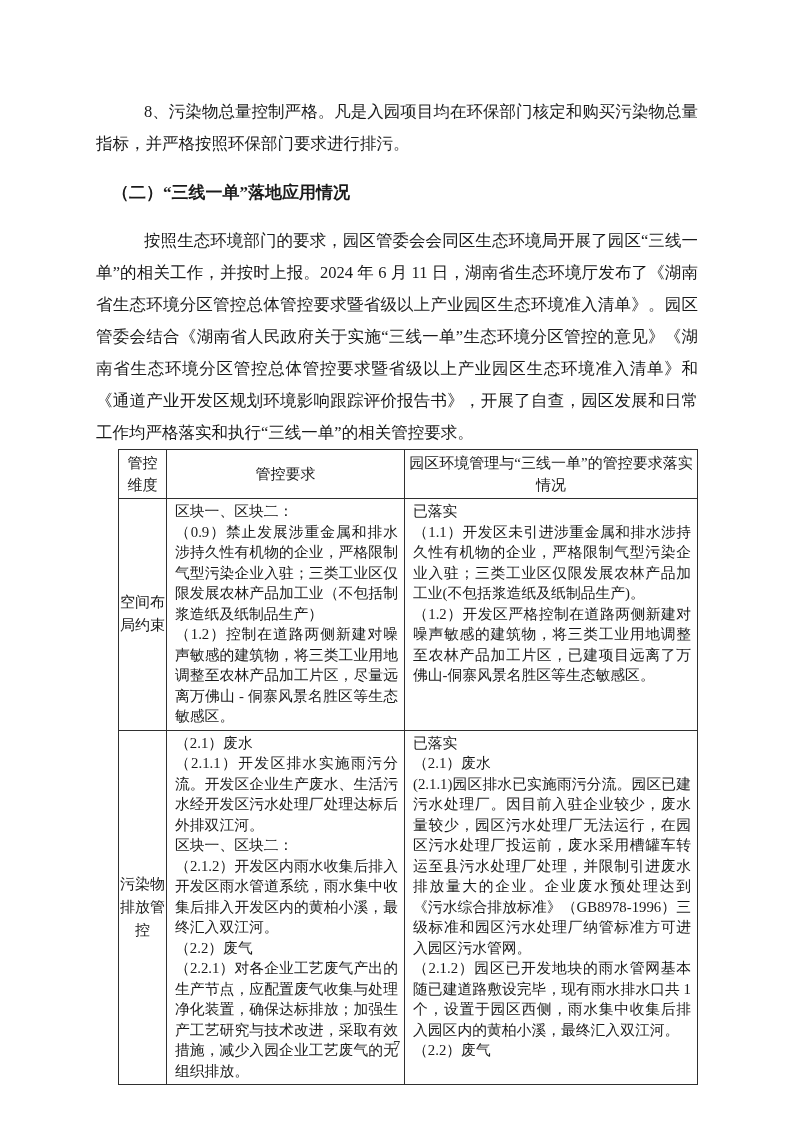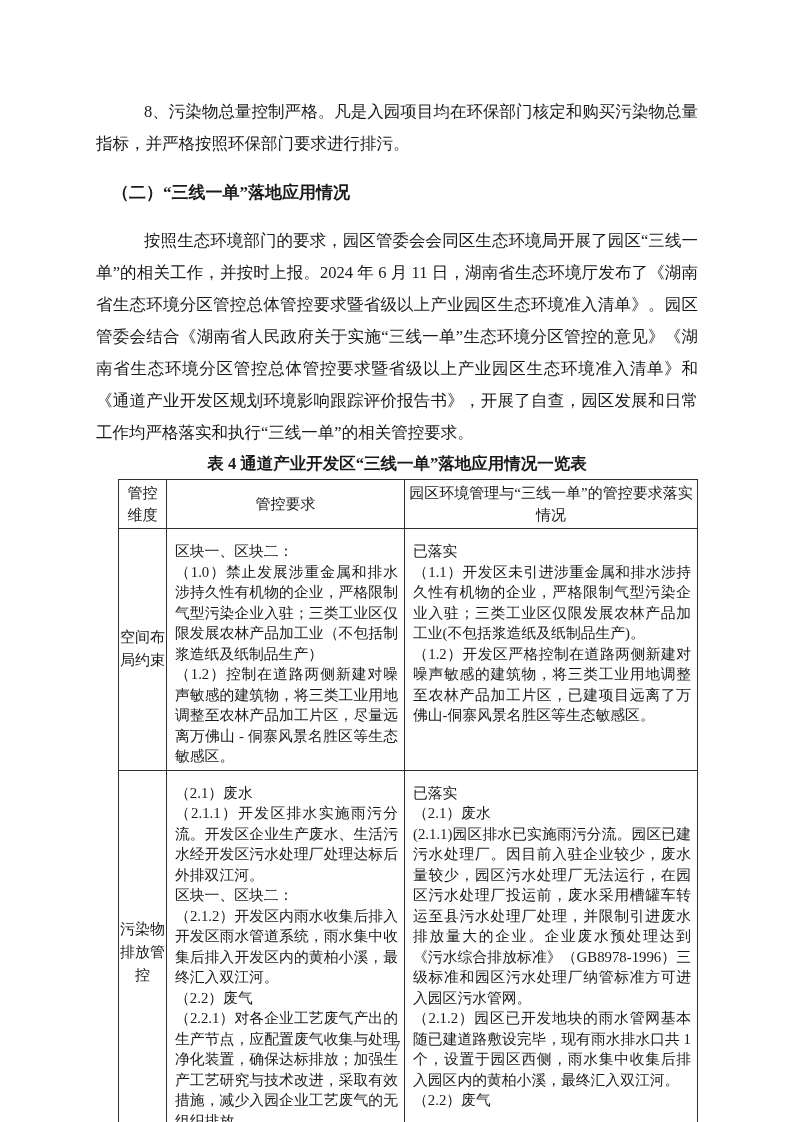--- a/index.html
+++ b/index.html
@@ -42,21 +42,21 @@
     font-size:15px; line-height:22px;
     text-align:center; vertical-align:middle;
     padding:2px 4px;
     height:48px;
   }
   td.dim {
     text-align:center; vertical-align:middle;
     font-size:15px; line-height:23px;
     padding:14px 1px;
   }
-  td.txt { vertical-align:top; padding:12px 6px 3px 8px; }
+  td.txt { vertical-align:top; padding:2px 6px 3px 8px; }
   td.txt p {
     margin:0;
     font-size:14.8px; line-height:20.5px;
     text-align:justify;
   }
   tr.row-space  td.txt { height:204px; }
   tr.row-pollu  td.txt { height:336px;margin-top:40px; }
   .page-number {
     position:absolute; top:1038px; left:0; right:0;
     text-align:center;
@@ -68,41 +68,40 @@
 
 <div class="page">
   <div class="content">
 
     <p class="para indented">8、污染物总量控制严格。凡是入园项目均在环保部门核定和购买污染物总量指标，并严格按照环保部门要求进行排污。</p>
 
     <h2 class="heading">（二）“三线一单”落地应用情况</h2>
 
     <p class="para indented">按照生态环境部门的要求，园区管委会会同区生态环境局开展了园区“三线一单”的相关工作，并按时上报。2024 年 6 月 11 日，湖南省生态环境厅发布了《湖南省生态环境分区管控总体管控要求暨省级以上产业园区生态环境准入清单》。园区管委会结合《湖南省人民政府关于实施“三线一单”生态环境分区管控的意见》《湖南省生态环境分区管控总体管控要求暨省级以上产业园区生态环境准入清单》和《通道产业开发区规划环境影响跟踪评价报告书》，开展了自查，园区发展和日常工作均严格落实和执行“三线一单”的相关管控要求。</p>
 
-    <div class="table-title">表 4 通道产业开发区“三线一单”落地应用情况一览表</div>
 
     <table class="main">
       <colgroup>
         <col style="width:48px">
         <col style="width:238px">
         <col style="width:293px">
       </colgroup>
       <thead>
         <tr>
           <th>管控维度</th>
           <th>管控要求</th>
           <th>园区环境管理与“三线一单”的管控要求落实情况</th>
         </tr>
       </thead>
       <tbody>
         <tr class="row-space">
           <td class="dim">空间布局约束</td>
           <td class="txt">
               <p>区块一、区块二：</p>
-              <p>（1.0）禁止发展涉重金属和排水涉持久性有机物的企业，严格限制气型污染企业入驻；三类工业区仅限发展农林产品加工业（不包括制浆造纸及纸制品生产）</p>
+              <p>（0.9）禁止发展涉重金属和排水涉持久性有机物的企业，严格限制气型污染企业入驻；三类工业区仅限发展农林产品加工业（不包括制浆造纸及纸制品生产）</p>
               <p>（1.2）控制在道路两侧新建对噪声敏感的建筑物，将三类工业用地调整至农林产品加工片区，尽量远离万佛山 - 侗寨风景名胜区等生态敏感区。</p>
             </td>
           <td class="txt">
               <p>已落实</p>
               <p>（1.1）开发区未引进涉重金属和排水涉持久性有机物的企业，严格限制气型污染企业入驻；三类工业区仅限发展农林产品加工业(不包括浆造纸及纸制品生产)。</p>
               <p>（1.2）开发区严格控制在道路两侧新建对噪声敏感的建筑物，将三类工业用地调整至农林产品加工片区，已建项目远离了万佛山-侗寨风景名胜区等生态敏感区。</p>
             </td>
         </tr>
         <tr class="row-pollu">
           <td class="dim">污染物排放管控</td>

